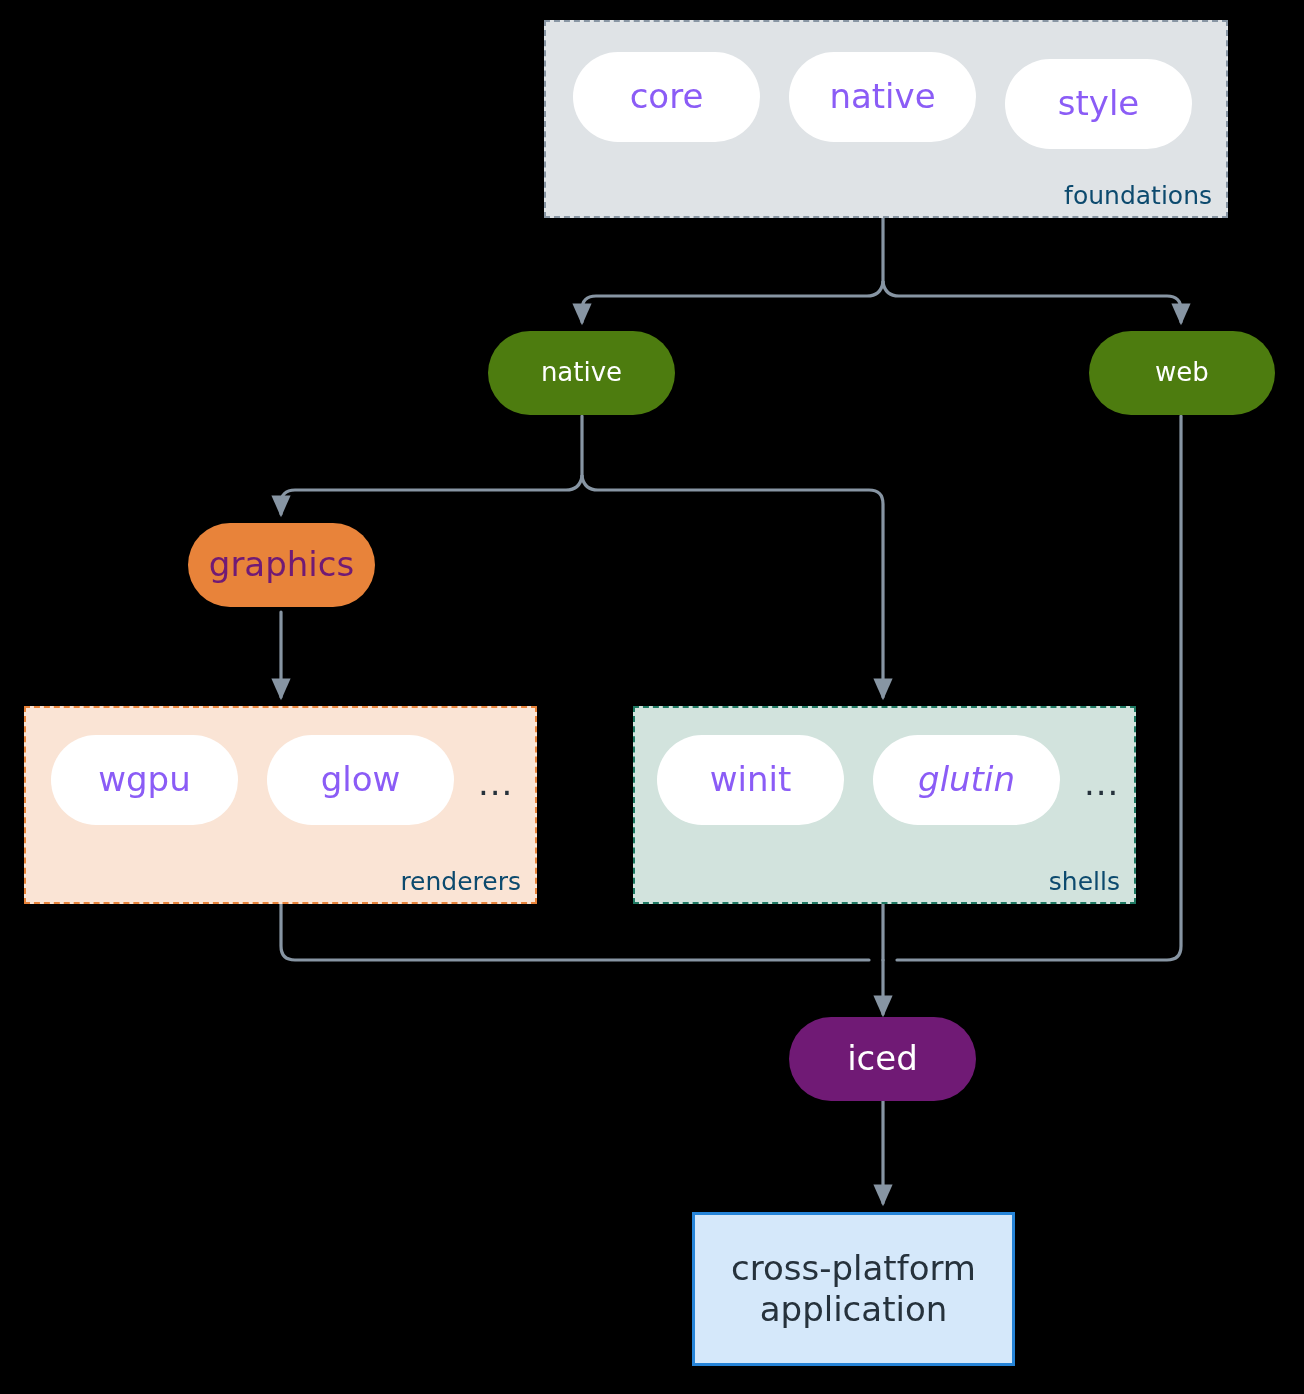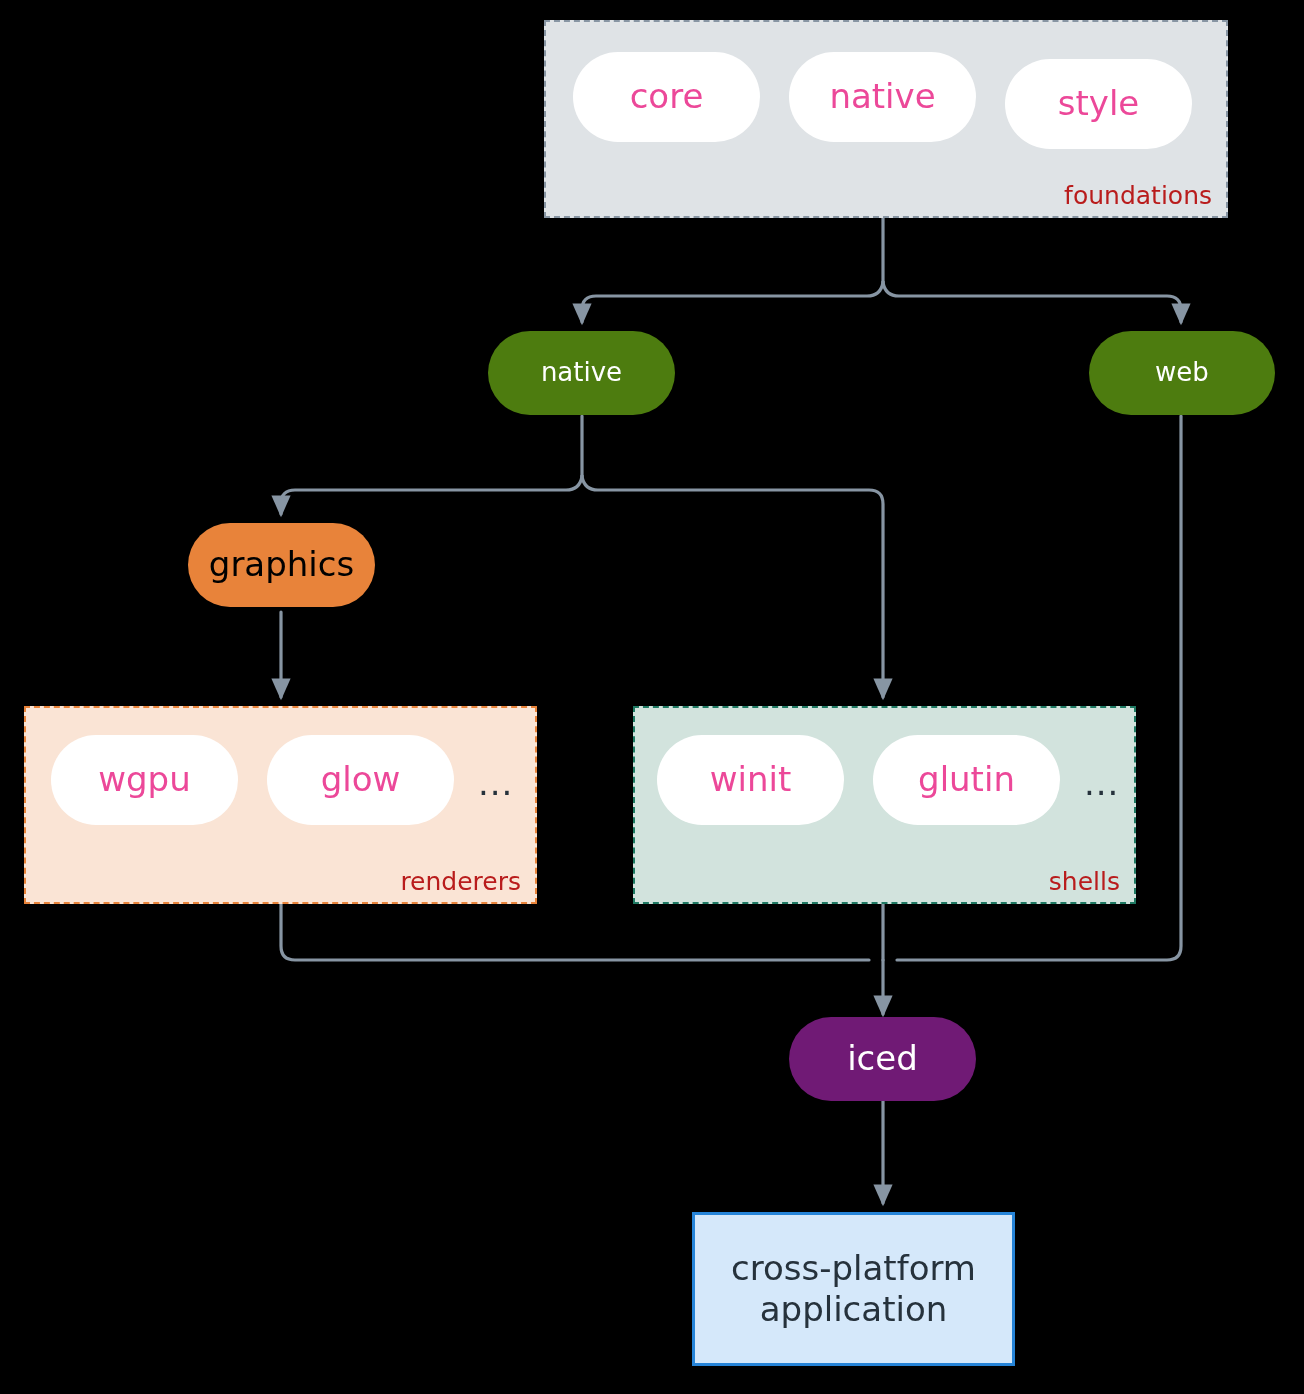--- a/index.html
+++ b/index.html
@@ -34,53 +34,53 @@
   
   .group {
     position: absolute;
     box-sizing: border-box;
   }
   .group-label {
     position: absolute;
     right: 14px;
     bottom: 6px;
     font-size: 25px;
-    color: #b91c1c;
+    color: #0c4a6e;
     white-space: nowrap;
   }
   .grp-foundations {
     background: #dfe3e6;
     border: 2px dashed #8795a3;
   }
   .grp-renderers {
     background: #fae4d5;
     border: 2px dashed #e8833a;
   }
   .grp-shells {
     background: #d2e3dd;
     border: 2px dashed #1f7a63;
   }
   
   .pill-white {
     background: #ffffff;
     border-radius: 999px;
-    color: #ec4899;
+    color: #8b5cf6;
     font-size: 34px;
   }
   
   .pill-purple {
     background: #4d7c0f;
     border-radius: 42px;
     color: #ffffff;
     font-size: 26px;
   }
   .pill-orange {
     background: #e8833a;
     border-radius: 42px;
-    color: #000000;
+    color: #701a75;
     font-size: 34px;
   }
   .pill-blue {
     background: #701a75;
     border-radius: 42px;
     color: #ffffff;
     font-size: 34px;
   }
   
   .ellipsis {
@@ -165,21 +165,21 @@
     <span>wgpu</span>
   </div>
   <div class="ellipsis" style="left:478px; top:763px;">...</div>
 
   <div class="group grp-shells" style="left:633px; top:706px; width:503px; height:198px;">
     <div class="group-label">shells</div>
   </div>
   <div class="node pill-white" style="left:657px; top:735px; width:187px; height:90px;">
     <span>winit</span>
   </div>
-  <div class="node pill-white" style="left:873px; top:735px; width:187px; height:90px;">
+  <div class="node pill-white" style="left:873px; top:735px; width:187px; height:90px;font-style:italic;">
     <span>glutin</span>
   </div>
   <div class="ellipsis" style="left:1084px; top:763px;">...</div>
 
   <div class="node pill-blue" style="left:789px; top:1017px; width:187px; height:84px;">
     <span>iced</span>
   </div>
 
   <div class="node rect-app" style="left:692px; top:1212px; width:323px; height:154px;">
     <span>cross-platform</span>

